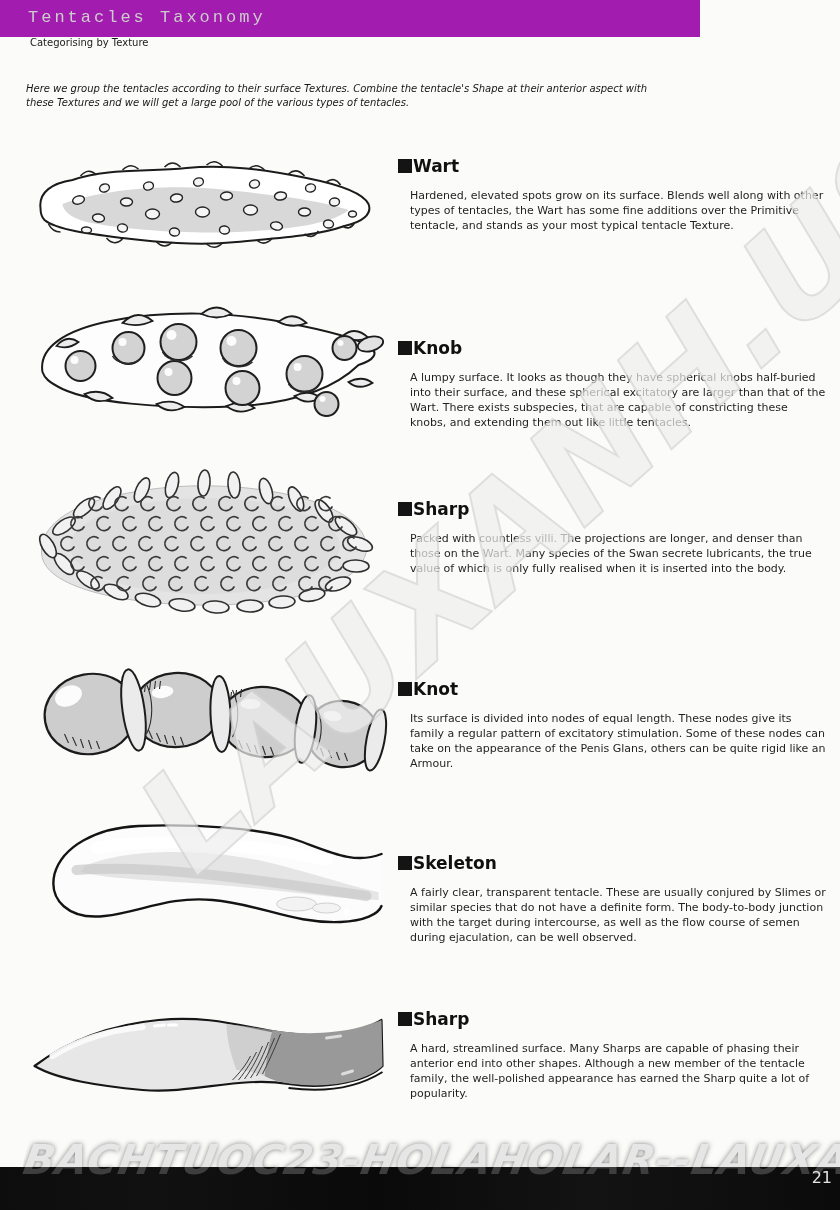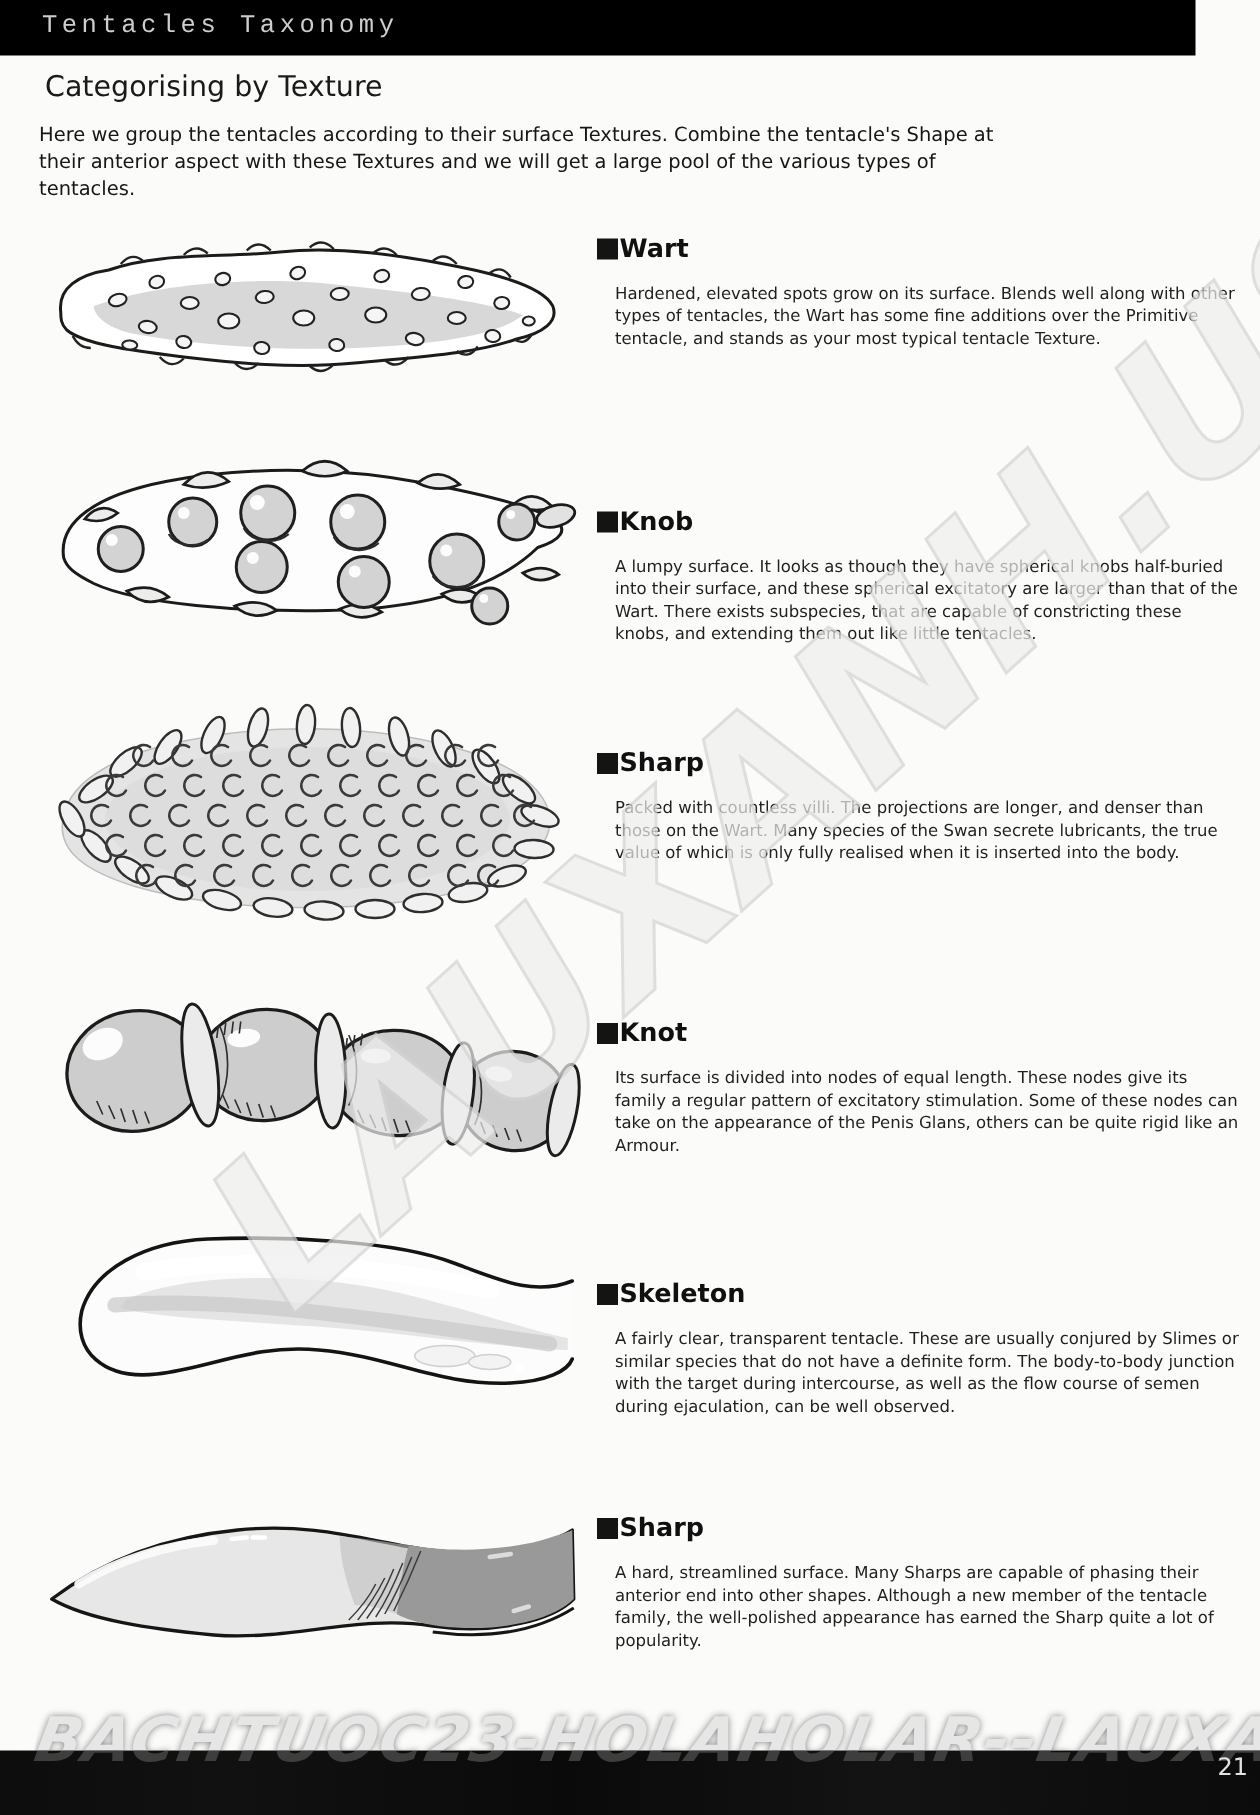--- a/index.html
+++ b/index.html
@@ -1,23 +1,23 @@
 <!DOCTYPE html>
 <html><head>
 <meta charset="utf-8">
 <style>
   html,body{margin:0;padding:0;background:#444;}
   .page{position:relative;width:840px;height:1210px;background:#fbfbf9;overflow:hidden;
         font-family:"DejaVu Sans",sans-serif;}
   
-  .topbar{position:absolute;left:0;top:0;width:797px;height:37px;background:#000000;z-index:1;}
+  .topbar{position:absolute;left:0;top:0;width:700px;height:37px;background:#a21caf;z-index:1;}
   .topbar .title{position:absolute;left:28px;top:8px;font-family:"Liberation Mono","DejaVu Sans Mono",monospace;
         font-size:17px;letter-spacing:3px;color:#cdcdcd;}
-  .subtitle{position:absolute;left:30px;top:47px;font-size:19px;color:#1a1a1a;z-index:1;}
-  .intro{position:absolute;left:26px;top:82px;width:648px;font-size:13px;line-height:1.38;color:#161616;z-index:1;}
+  .subtitle{position:absolute;left:30px;top:37px;font-size:10px;color:#1a1a1a;z-index:1;}
+  .intro{position:absolute;left:26px;top:82px;width:648px;font-size:10px;line-height:1.38;color:#161616;z-index:1;font-style:italic;}
   
   .desc{position:absolute;left:398px;width:440px;color:#1c1c1c;z-index:1;}
   .desc .hd{display:flex;align-items:center;gap:1px;font-size:17px;font-weight:bold;color:#101010;margin:0 0 4px 0;}
   .sq{width:14px;height:14px;background:#141414;display:inline-block;flex:0 0 auto;}
   .desc p{margin:12px;font-size:11px;line-height:15px;color:#1f1f1f;}
   .d1{top:156px}.d2{top:338px}.d3{top:499px}.d4{top:679px}.d5{top:853px}.d6{top:1009px}
   
   .fig{position:absolute;z-index:1;}
   .f1{left:24px;top:138px}.f2{left:24px;top:286px}.f3{left:20px;top:454px}
   .f4{left:24px;top:640px}.f5{left:24px;top:804px}.f6{left:24px;top:980px}

